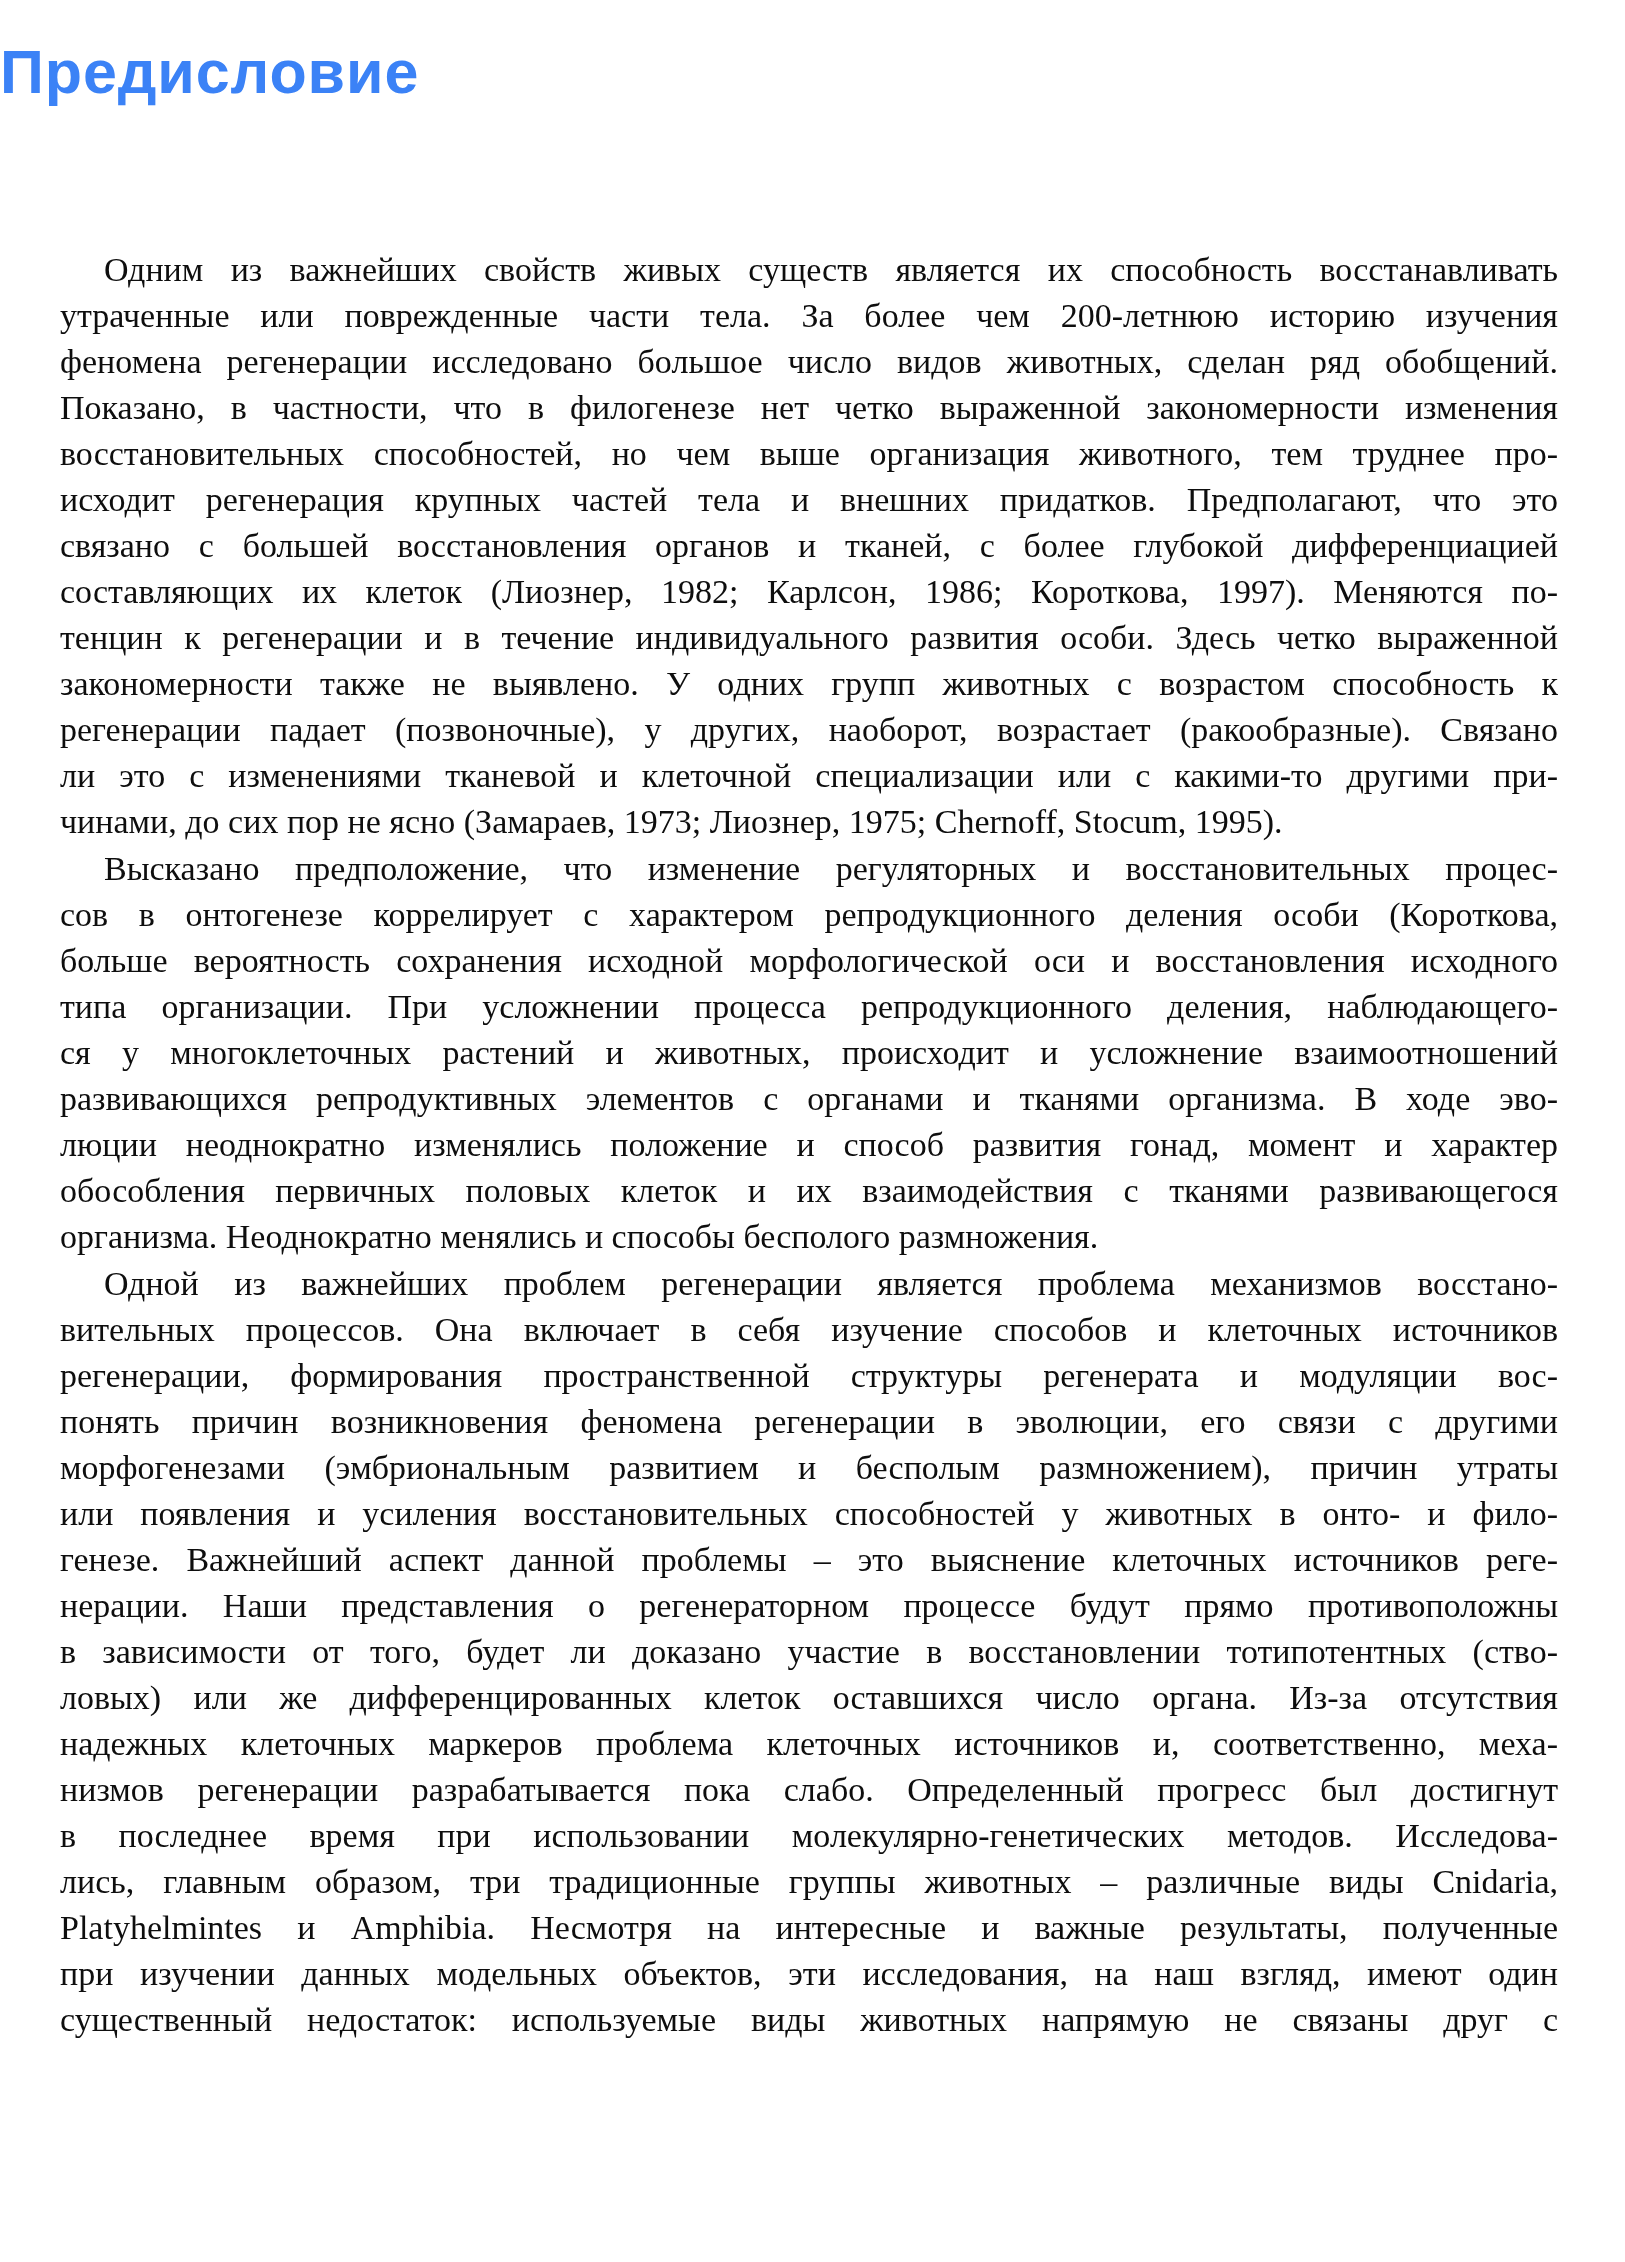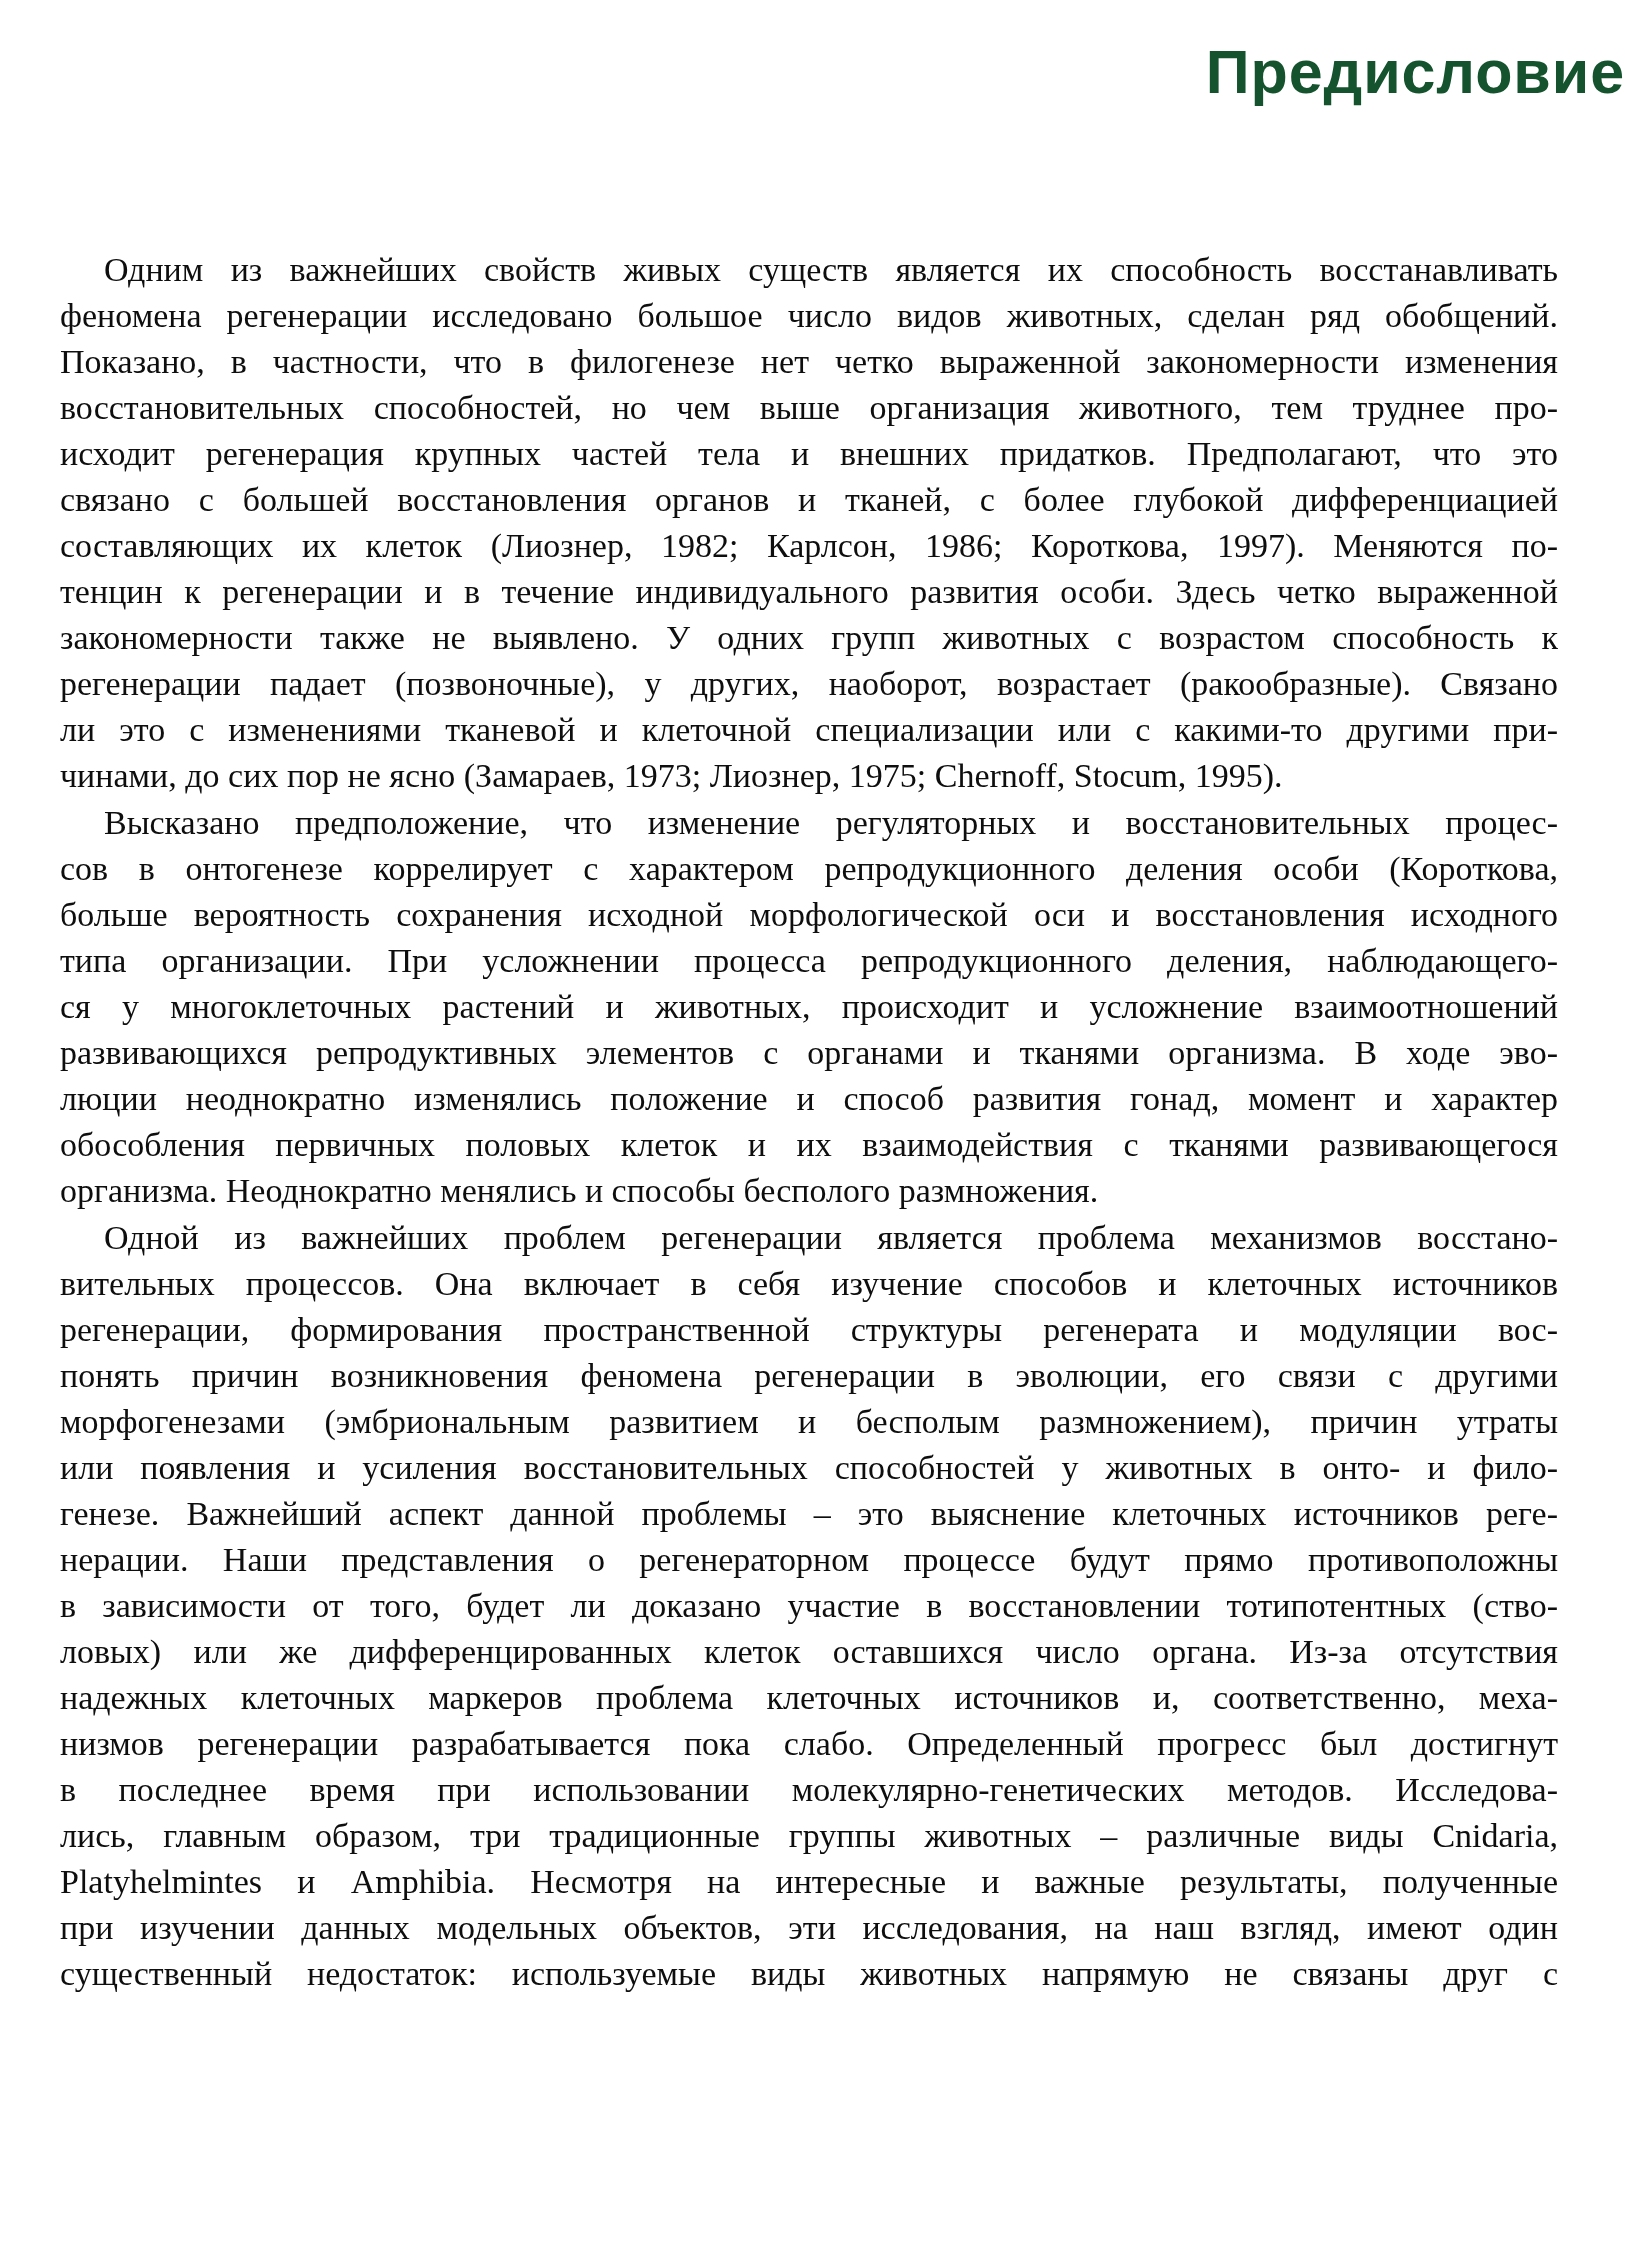--- a/index.html
+++ b/index.html
@@ -11,27 +11,27 @@
     position: relative;
     width: 1625px;
     height: 2262px;
     background: #ffffff;
     color: #0e0e0e;
     overflow: hidden;
   }
   .title {
     margin: 35px 0 0 0;
     padding: 0;
-    text-align: right;
+    text-align: left;
     font-family: "Liberation Sans", sans-serif;
     font-weight: 700;
     font-size: 61px;
     line-height: 74px;
     letter-spacing: 0.9px;
-    color: #14532d;
+    color: #3b82f6;
   }
   .body-text {
     margin-top: 138px;
     padding-left: 59px;
     padding-right: 66px;
     font-family: "Liberation Serif", serif;
     font-size: 34px;
     color: #0e0e0e;
   }
   .paragraph {
@@ -53,20 +53,21 @@
   }
 </style>
 </head>
 <body>
 
 <div class="page">
   <h1 class="title">Предисловие</h1>
   <div class="body-text" id="body-text">
       <div class="paragraph">
         <div class="line first">Одним из важнейших свойств живых существ является их способность восстанавливать</div>
+        <div class="line">утраченные или поврежденные части тела. За более чем 200-летнюю историю изучения</div>
         <div class="line">феномена регенерации исследовано большое число видов животных, сделан ряд обобщений.</div>
         <div class="line">Показано, в частности, что в филогенезе нет четко выраженной закономерности изменения</div>
         <div class="line">восстановительных способностей, но чем выше организация животного, тем труднее про-</div>
         <div class="line">исходит регенерация крупных частей тела и внешних придатков. Предполагают, что это</div>
         <div class="line">связано с большей восстановления органов и тканей, с более глубокой дифференциацией</div>
         <div class="line">составляющих их клеток (Лиознер, 1982; Карлсон, 1986; Короткова, 1997). Меняются по-</div>
         <div class="line">тенцин к регенерации и в течение индивидуального развития особи. Здесь четко выраженной</div>
         <div class="line">закономерности также не выявлено. У одних групп животных с возрастом способность к</div>
         <div class="line">регенерации падает (позвоночные), у других, наоборот, возрастает (ракообразные). Связано</div>
         <div class="line">ли это с изменениями тканевой и клеточной специализации или с какими-то другими при-</div>

